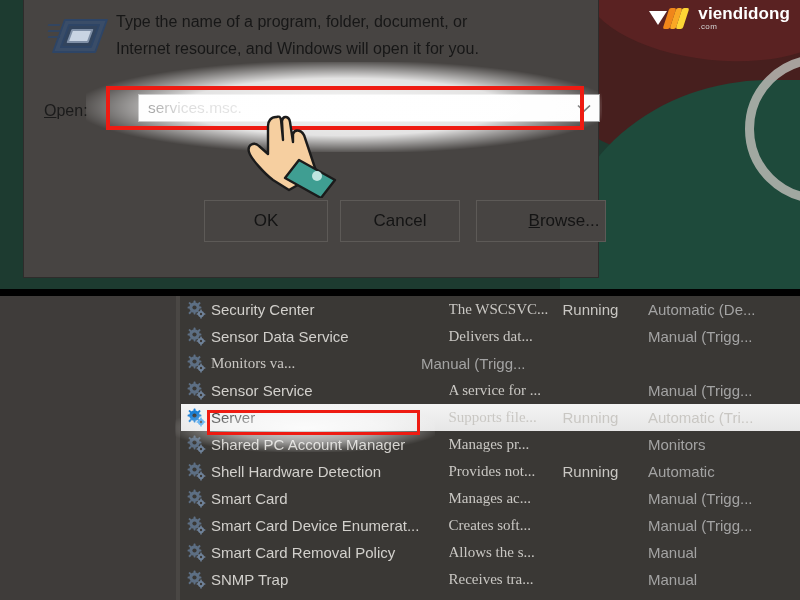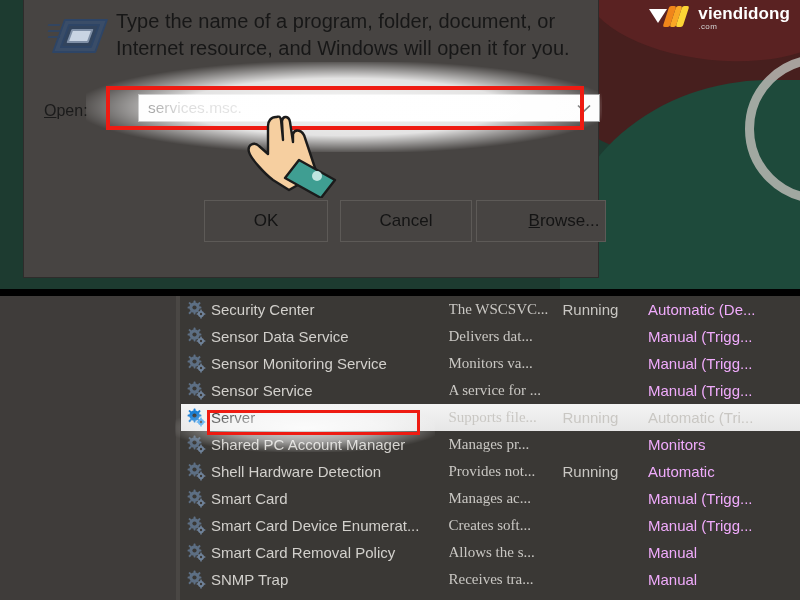--- a/index.html
+++ b/index.html
@@ -47,21 +47,21 @@
     opacity:.85;
   }
   .bg-dark-left{
     position:absolute;left:0;top:0;width:24px;height:289px;
     background:#1d3b30;
   }
 
   
   #logo{
     position:absolute;right:10px;top:5px;
-    display:flex;align-items:flex-start;gap:7px;
+    display:flex;align-items:flex-end;gap:7px;
     z-index:40;
   }
   .logo-mark{position:relative;width:42px;height:24px;}
   .logo-tri{
     position:absolute;left:0;top:4px;width:0;height:0;
     border-left:9px solid transparent;border-right:9px solid transparent;
     border-top:14px solid #ffffff;
   }
   .logo-slash{
     position:absolute;top:1px;height:21px;
@@ -104,21 +104,21 @@
   .iw-inner{left:25px;top:16px;width:18px;height:10px;background:#c9d4e3;border-color:#7f8fa6;}
   .iw-line{
     position:absolute;left:4px;width:12px;height:2px;background:#33455f;
     transform:skewX(-20deg);
   }
   .iwl1{top:11px;} .iwl2{top:17px;} .iwl3{top:23px;}
 
   #run-prompt{
     position:absolute;left:92px;top:8px;width:460px;
     color:#171717;
-    font-size:20px;line-height:27px;
+    font-size:16px;line-height:27px;
     font-family:"Liberation Sans", sans-serif;
   }
   #run-prompt div{white-space:nowrap;}
 
   #open-label{
     position:absolute;left:20px;top:102px;
     color:#1b1b1b;font-size:16px;
   }
   #open-label u{text-decoration:underline;}
 
@@ -156,21 +156,21 @@
   .dlg-btn{
     position:absolute;top:200px;height:42px;
     background:#474442;
     border:1px solid #5d5a57;
     box-sizing:border-box;
     display:flex;align-items:center;justify-content:center;
     color:#141414;font-size:17px;
     z-index:21;
   }
   #btn-ok{left:180px;width:124px;align-items:center;}
-  #btn-cancel{left:316px;width:132px;}
+  #btn-cancel{left:316px;width:120px;}
   #btn-browse{left:452px;width:130px;padding-left:46px;}
   #btn-browse span u{text-decoration:underline;}
 
   
   #hand-top{
     position:absolute;left:243px;top:112px;width:104px;height:86px;
     z-index:30;
   }
 
   
@@ -219,21 +219,21 @@
     width:250px;overflow:hidden;white-space:nowrap;
     color:#d2d0cc;
   }
   .c-desc{
     width:120px;overflow:hidden;white-space:nowrap;color:#c9c7c3;font-family:Liberation Serif, serif;
   }
   .c-status{
     width:90px;overflow:hidden;white-space:nowrap;color:#c9c7c3;
   }
   .c-startup{
-    width:160px;overflow:hidden;white-space:nowrap;color:#f0abfc;
+    width:160px;overflow:hidden;white-space:nowrap;color:#a3a3a3;
   }
   .svc-row.selected .c-desc,
   .svc-row.selected .c-status,
   .svc-row.selected .c-startup{color:#c9c7c3;}
 
   
   #sel-glow{
     position:absolute;left:175px;top:404px;width:260px;height:48px;
     background:radial-gradient(ellipse at center, rgba(255,255,255,.85) 0%, rgba(255,255,255,.55) 40%, rgba(255,255,255,0) 75%);
     z-index:12;pointer-events:none;
@@ -408,21 +408,20 @@
               <g fill="#70839a">
                 <circle cx="14" cy="14" r="3.1"></circle>
                 <rect x="13.2" y="9.6" width="1.6" height="2.2" rx=".5"></rect>
                 <rect x="13.2" y="16.2" width="1.6" height="2.2" rx=".5"></rect>
                 <rect x="9.6" y="13.2" width="2.2" height="1.6" rx=".5"></rect>
                 <rect x="16.2" y="13.2" width="2.2" height="1.6" rx=".5"></rect>
               </g>
               <circle cx="14" cy="14" r="1.2" fill="#3a3835"></circle>
             </svg>
           </span>
-          <span class="c-name">Sensor Monitoring Service</span>
           <span class="c-desc">Monitors va...</span>
           <span class="c-status"></span>
           <span class="c-startup">Manual (Trigg...</span>
         </div>
         <div class="svc-row">
           <span class="gear">
             <svg width="19" height="19" viewBox="0 0 19 19">
               <g fill="#5d6f84">
                 <circle cx="7.5" cy="7.5" r="5.2"></circle>
                 <rect x="6.6" y="0.6" width="1.9" height="3" rx=".6"></rect>

